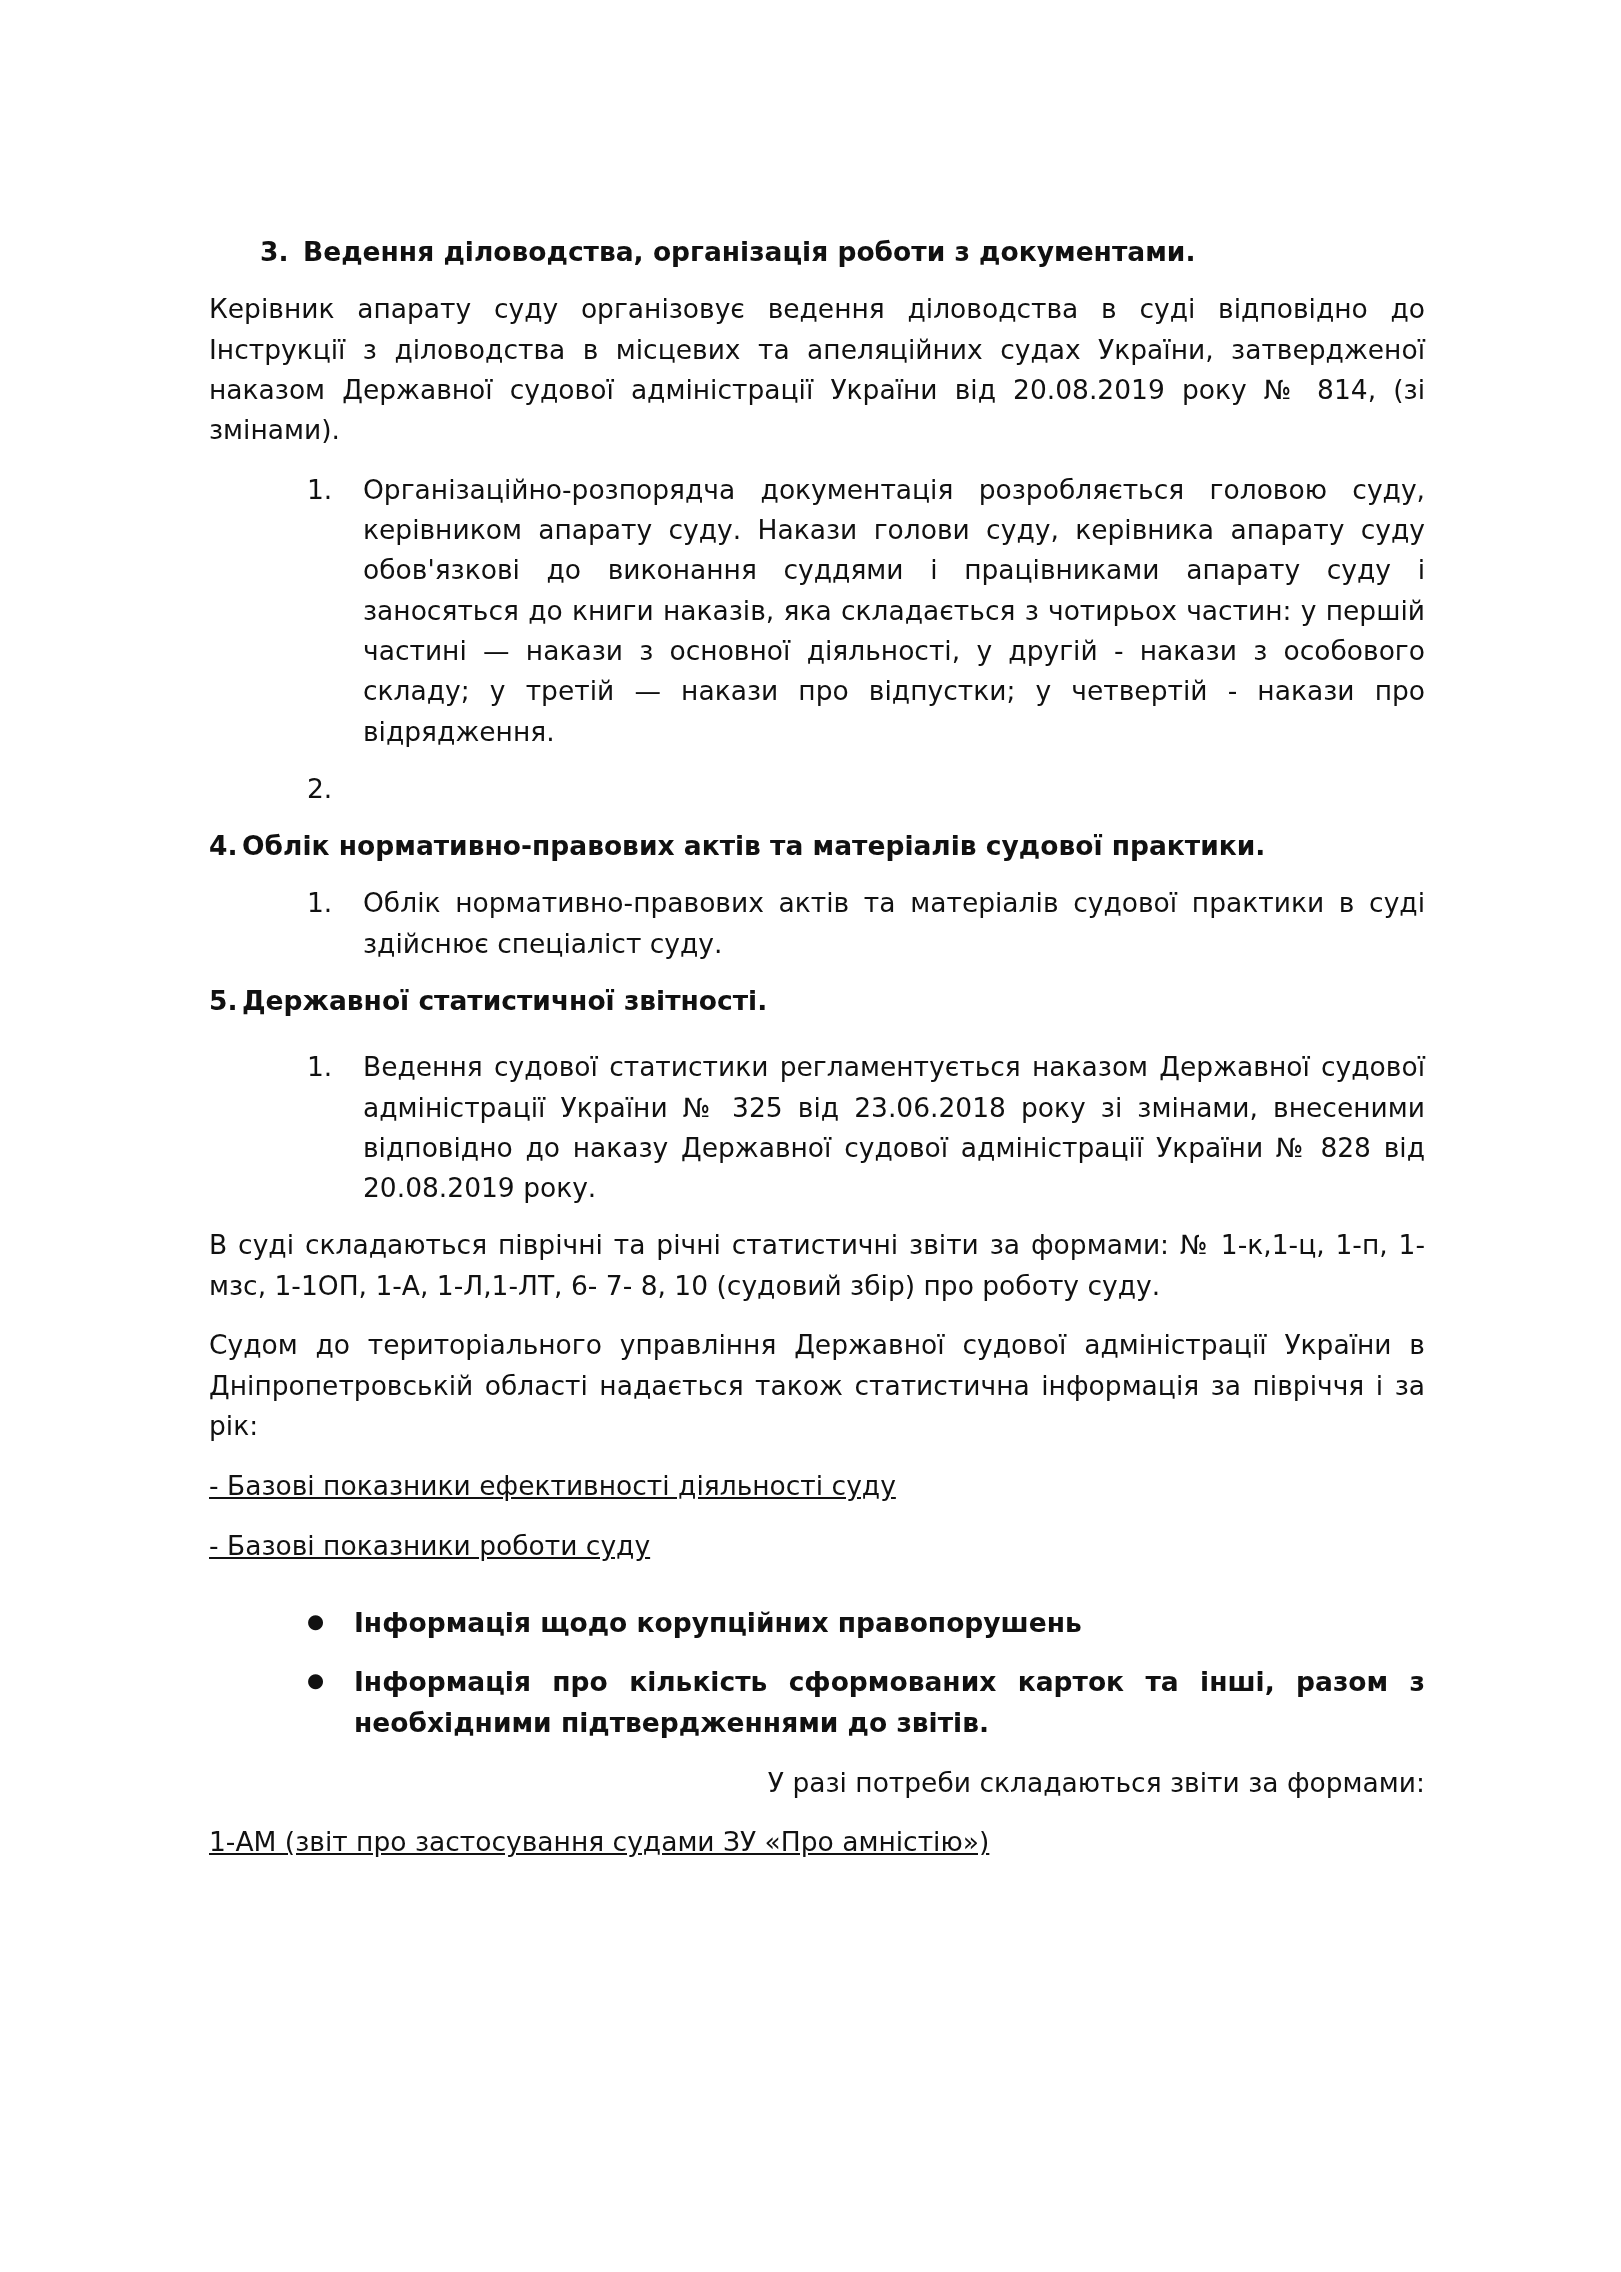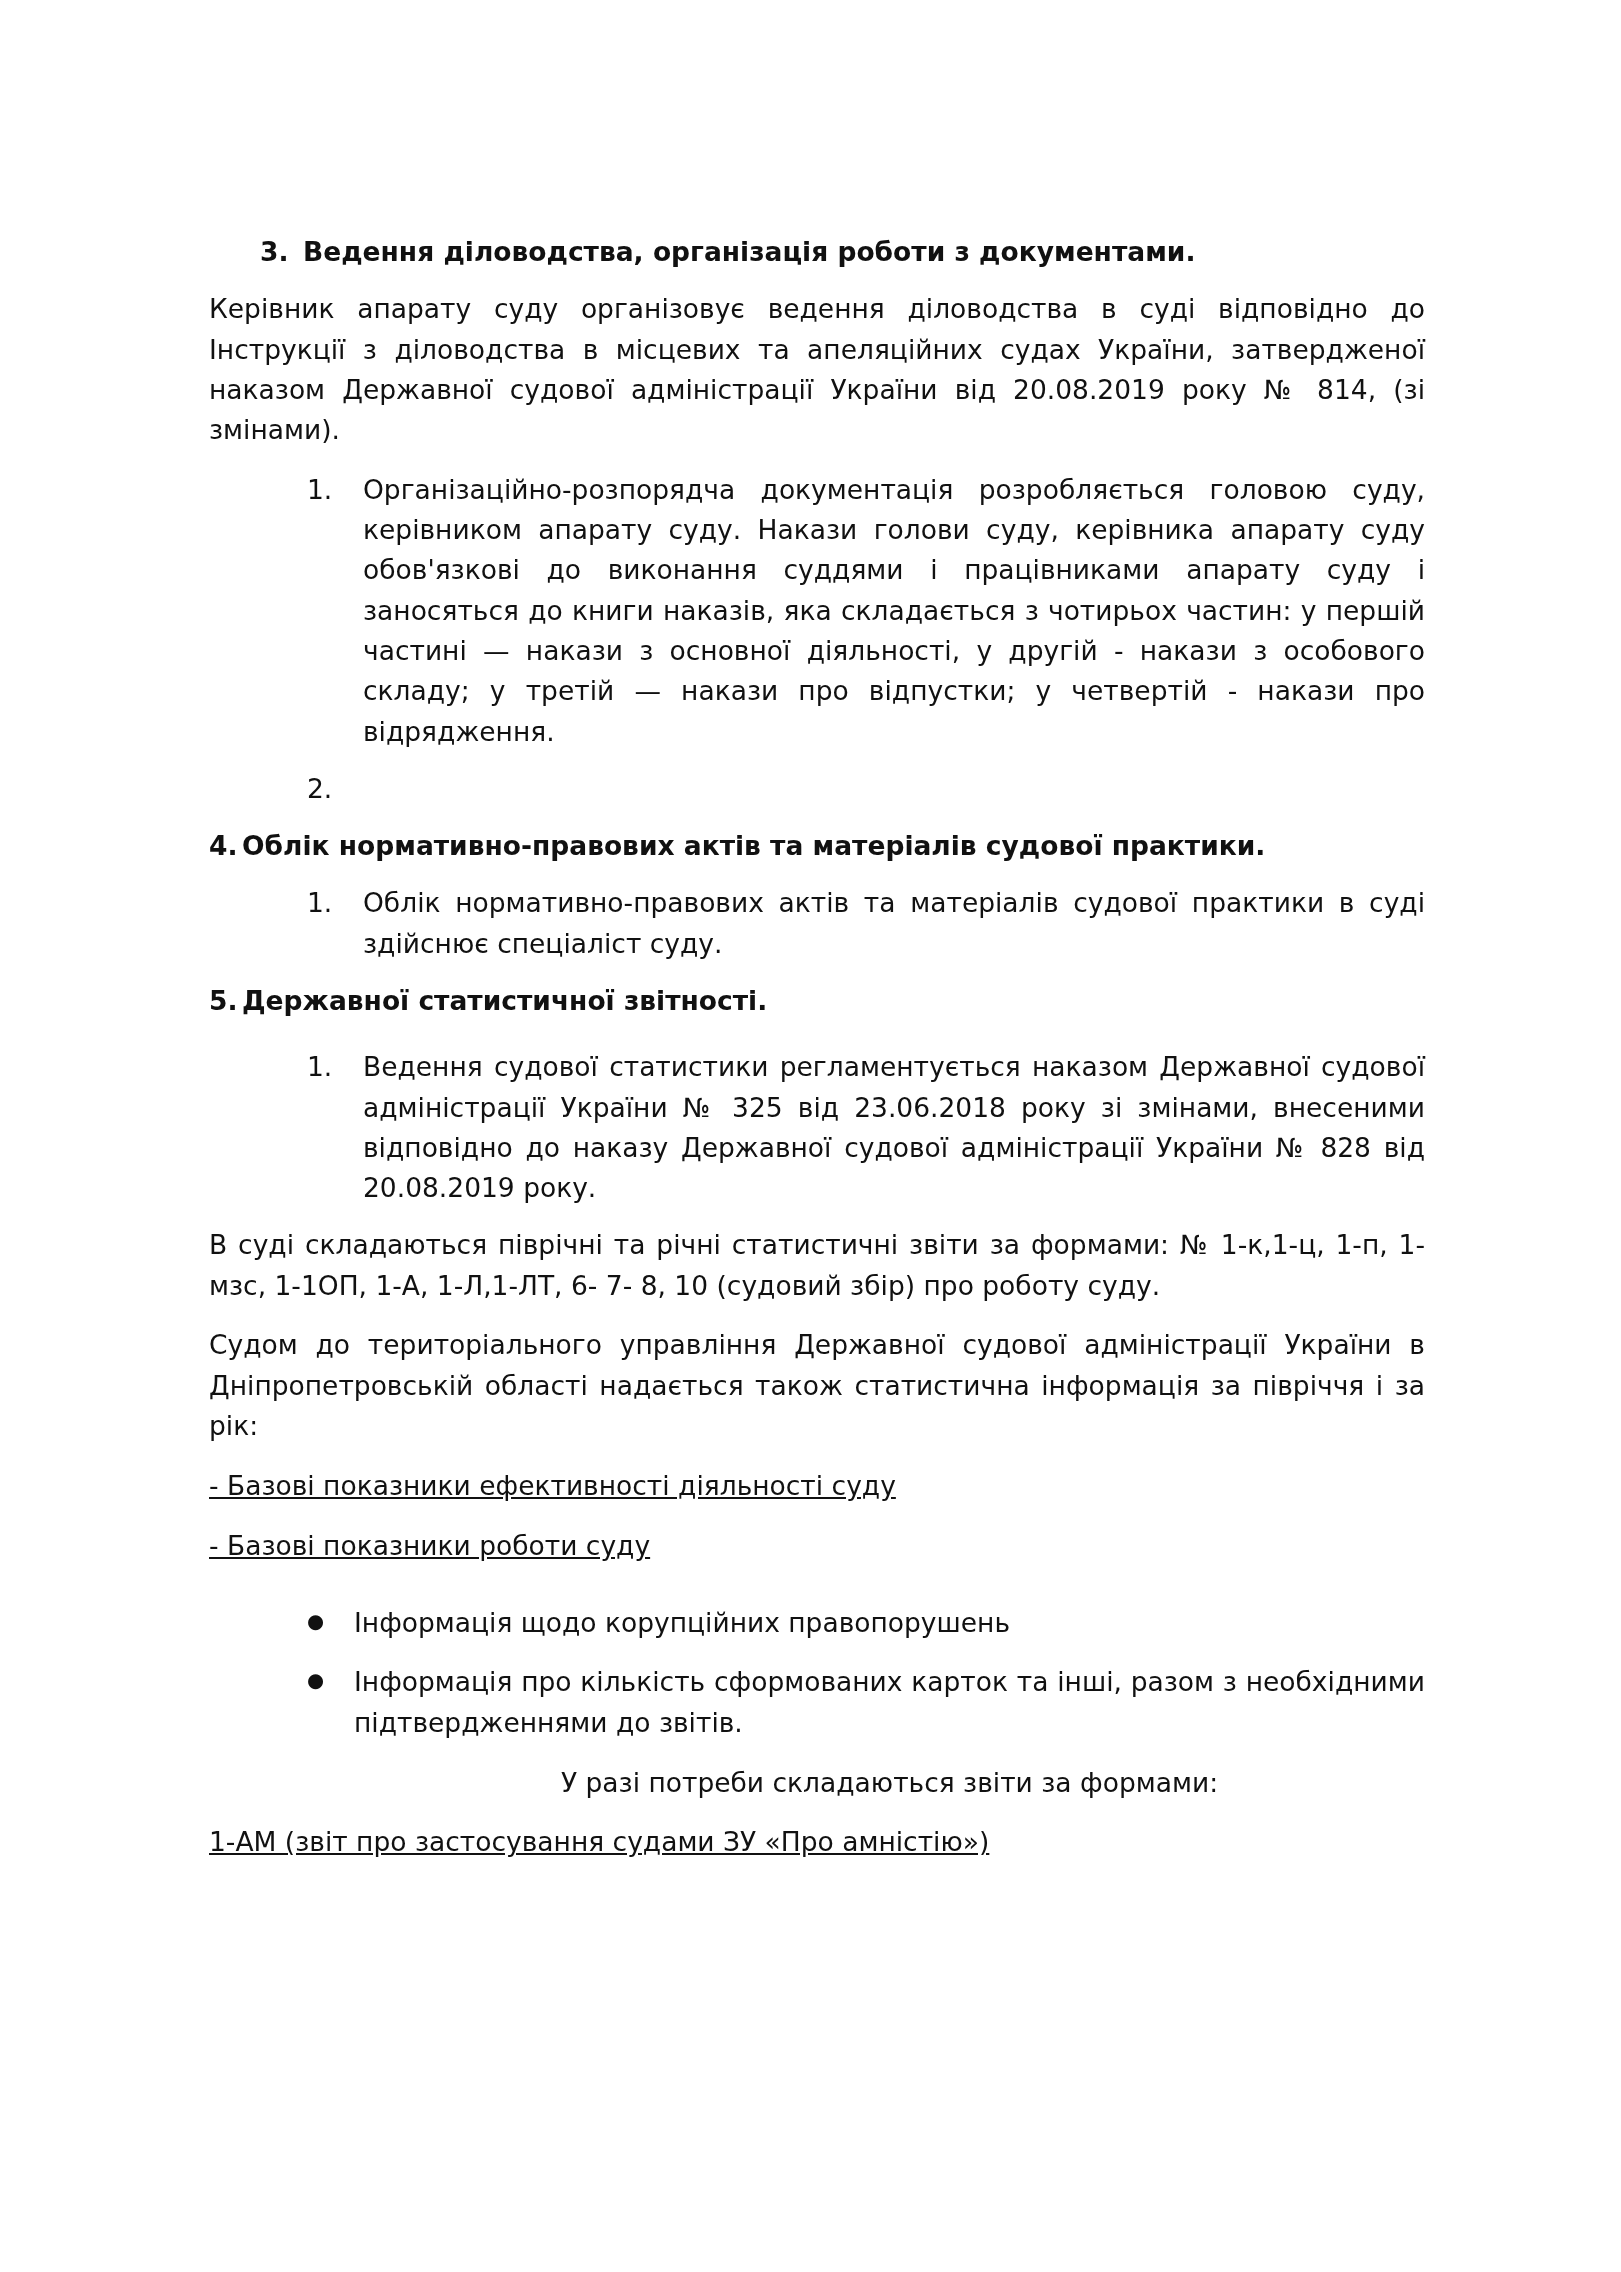--- a/index.html
+++ b/index.html
@@ -90,26 +90,27 @@
     flex: 0 0 47px;
     width: 47px;
     font-size: 19.6px;
     line-height: 1.95;
     text-align: left;
   }
   .bul-item .body {
     flex: 1 1 auto;
     text-align: justify;
     text-justify: inter-word;
+    font-weight: bold;
   }
 
   .indent-text {
     padding-left: 145px;
     margin: 0 0 19.6px 0;
-    text-align: center;
+    text-align: right;
   }
 
   .gap-sm { height: 9.2px; }
   .gap-md { height: 17px; }
 </style>
 </head>
 <body>
 
 <div class="page">
   <div class="doc">

